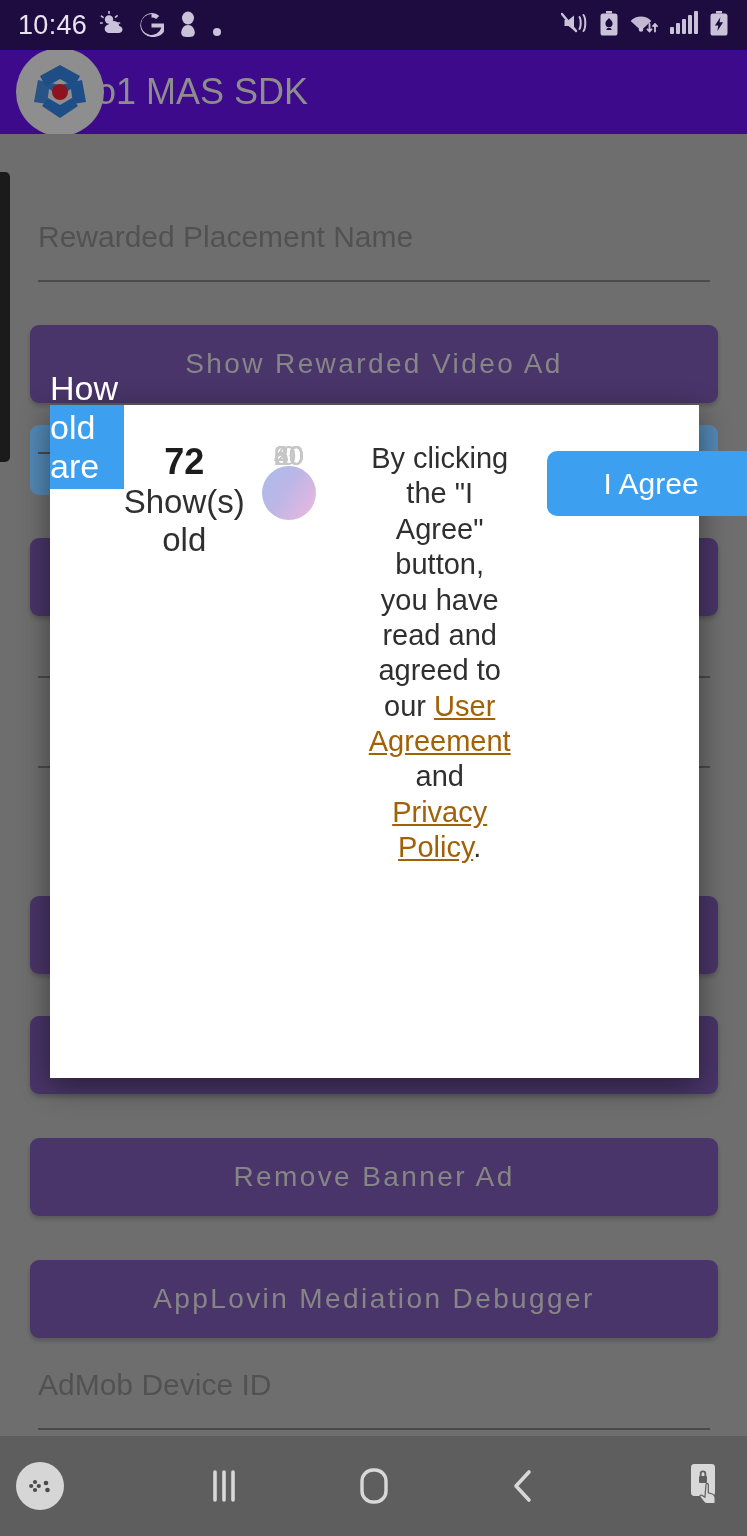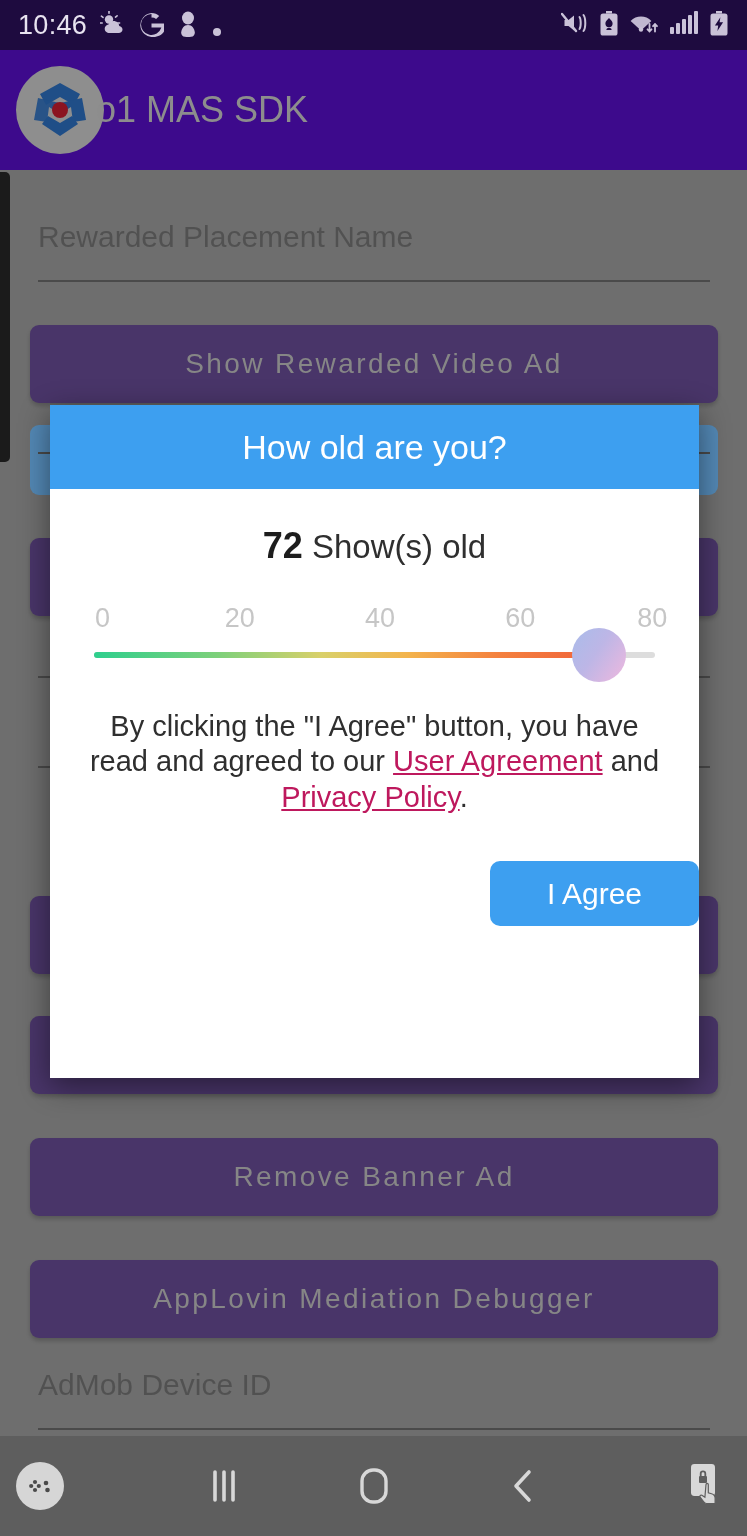--- a/index.html
+++ b/index.html
@@ -26,21 +26,21 @@
     color:#d9d2e6;
   }
   #status-left { display:flex; align-items:flex-end; gap:13px; }
   #status-right { margin-left:auto; display:flex; align-items:center; gap:11px; }
   #clock { font-size:27px; letter-spacing:0.3px; color:#e8e3f0; }
   .sicon { display:block; opacity:.92; }
 
   
   #app-bar {
     position:absolute; top:50px; left:0;
-    width:747px; height:120px;
+    width:747px; height:84px;
     background:#3d0a8c;
     display:flex; align-items:center;
     padding-left:16px;
     overflow:hidden;
   }
   #app-logo {
     width:88px; height:88px; border-radius:50%;
     background:#8e8e8e;
     display:flex; align-items:center; justify-content:center;
     flex:0 0 auto;
@@ -86,21 +86,21 @@
     background:#3d9ff0; border-radius:9px;
   }
 
   
   #dialog {
     position:absolute; left:50px; top:405px;
     width:649px; height:673px;
     background:#ffffff;
     box-shadow:0 8px 28px rgba(0,0,0,.45);
     z-index:50;
-    display:flex; flex-direction:column;
+    display:flex; flex-direction:row;
   }
   #dialog-header {
     height:84px; background:#3d9ff0;
     display:flex; align-items:center; justify-content:center;
   }
   #dialog-title { color:#ffffff; font-size:34px; font-weight:400; }
 
   #age-readout {
     text-align:center; margin-top:36px;
     font-size:33px; color:#2f2f2f;
@@ -134,21 +134,21 @@
   }
 
   #desc-1 {
     margin:50px 42px 0 42px; text-align:center;
     font-size:28px; color:#3a3a3a; line-height:1.28;
   }
   #desc-2 {
     margin:36px 36px 0 36px; text-align:center;
     font-size:29px; color:#2f2f2f; line-height:1.22;
   }
-  .tos-link { color:#be185d; }
+  .tos-link { color:#a16207; }
 
   #agree-row { margin-top:46px; display:flex; justify-content:flex-end; }
   #agree-button {
     background:#3d9ff0; color:#ffffff;
     border:none; border-radius:10px;
     font-size:30px; font-family:inherit;
     width:209px; height:65px;
     cursor:pointer;
   }
 

